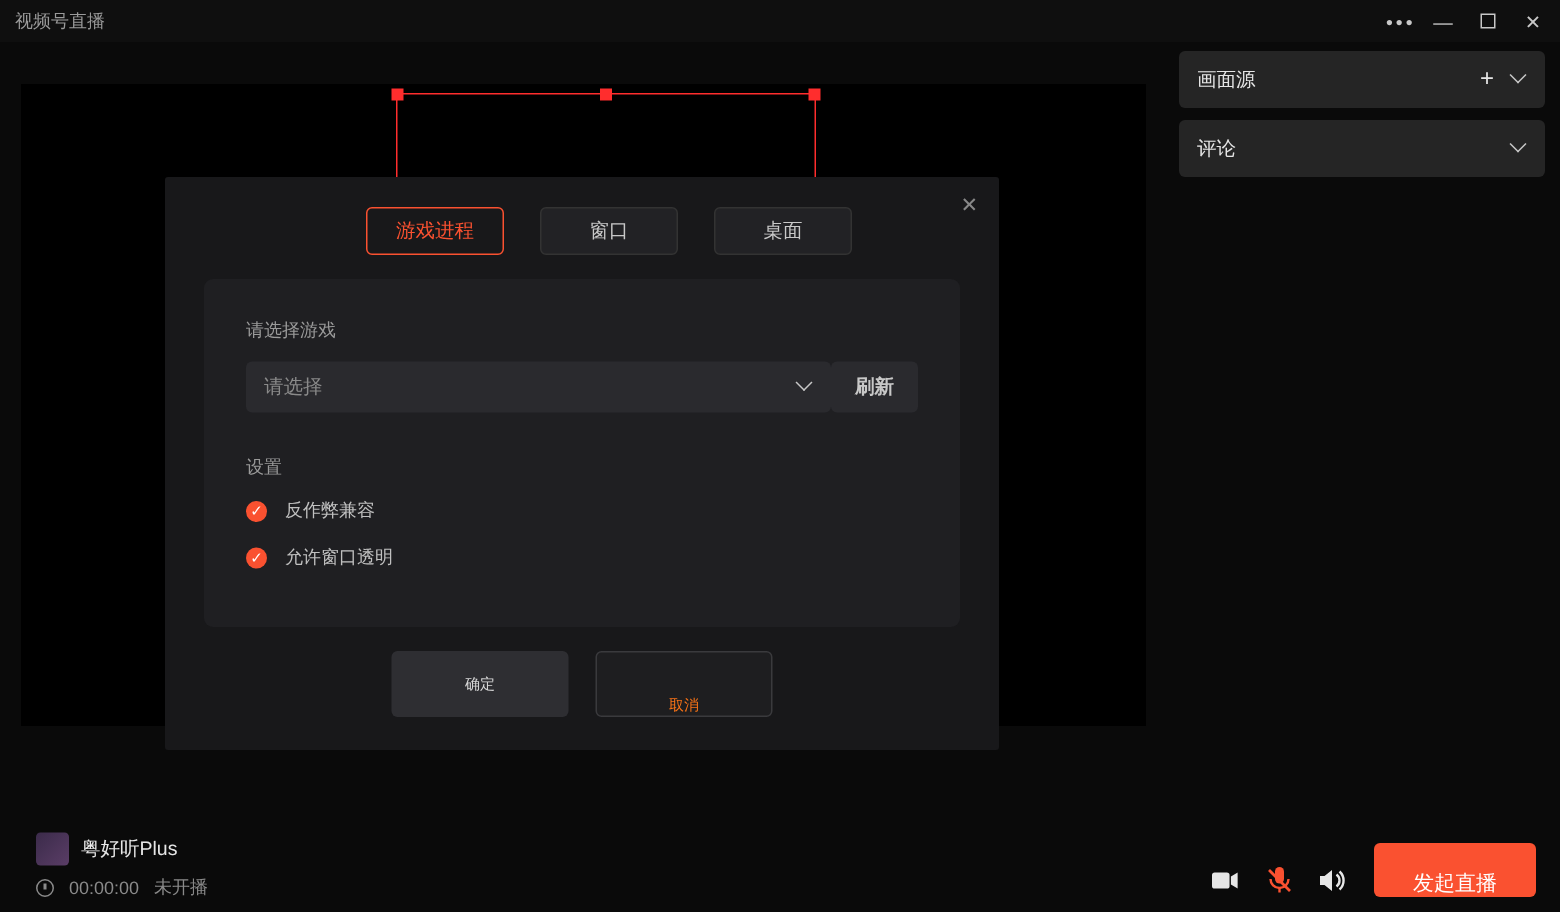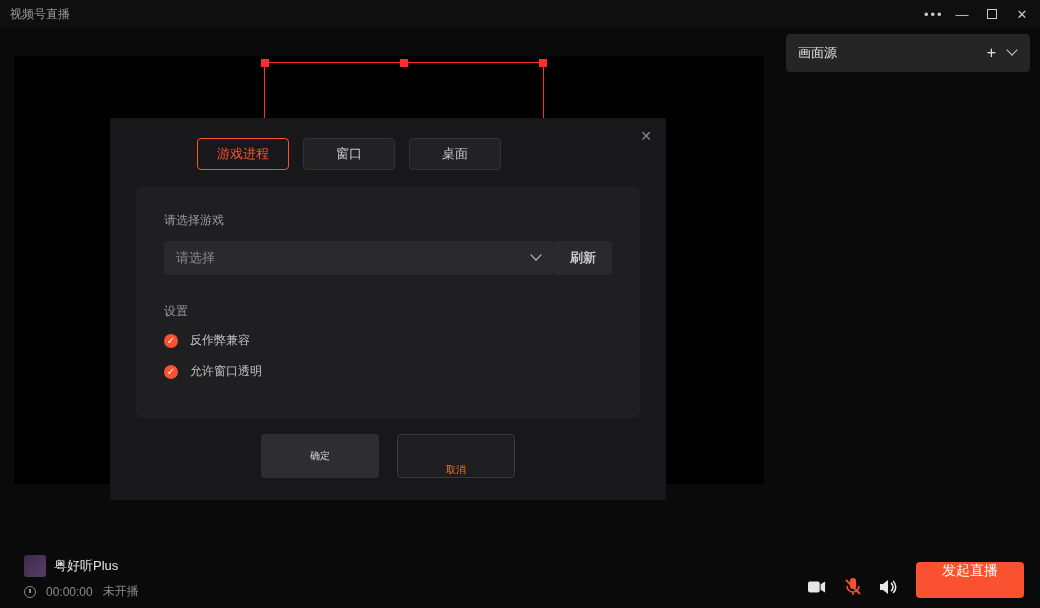--- a/index.html
+++ b/index.html
@@ -89,21 +89,21 @@
     width: 556px;
     height: 382px;
     background: #18181a;
     border-radius: 2px;
     padding: 20px 26px 18px 26px;
   }
   .modal .close {
     position: absolute; right: 14px; top: 10px;
     color: #888; font-size: 14px;
   }
-  .tabs { display: flex; gap: 14px; margin-bottom: 16px; margin-left: 61px; }
+  .tabs { display: flex; gap: 24px; margin-bottom: 16px; margin-left: 108px; }
   .tab {
     width: 92px; height: 32px;
     border: 1px solid #333;
     border-radius: 4px;
     background: #222225;
     display: flex; align-items: center; justify-content: center;
     font-size: 13px; color: #c8c8c8;
   }
   .tab.active { border-color: #fa5130; color: #fa5130; background: transparent; }
 
@@ -182,21 +182,21 @@
   .ctrl-icons {
     margin-left:auto; display:flex; align-items:center; gap:18px;
     padding-right: 18px; padding-bottom: 4px;
   }
   .ci { width:18px; height:18px; display:flex; align-items:center; justify-content:center; color:#e6e6e6; }
 
   .start-btn {
     width: 108px; height: 36px;
     background:#fa5130; color:#fff;
     border-radius:4px;
-    display:flex; align-items:flex-start; justify-content:center;
+    display:flex; align-items:flex-end; justify-content:center;
     font-size:14px; margin-bottom: 2px;
   }
 
   svg { display:block; }
 </style>
 </head>
 <body>
 
 <div class="titlebar">
   <span class="title">视频号直播</span>
@@ -208,20 +208,26 @@
   </div>
 </div>
 
 <div class="right-col">
   <div class="panel">
     <span class="lbl">画面源</span>
     <span class="icons">
       <span class="plus">+</span>
       <span class="chev-down"></span>
     </span>
+  </div>
+  <div class="panel">
+    <span class="lbl">评论</span>
+    <span class="icons">
+        <span class="chev-down"></span>
+      </span>
   </div>
 </div>
 
 <div class="stage">
   <div class="sel-box">
     <div class="sel-handle h-tl"></div>
     <div class="sel-handle h-tc"></div>
     <div class="sel-handle h-tr"></div>
   </div>
 </div>

